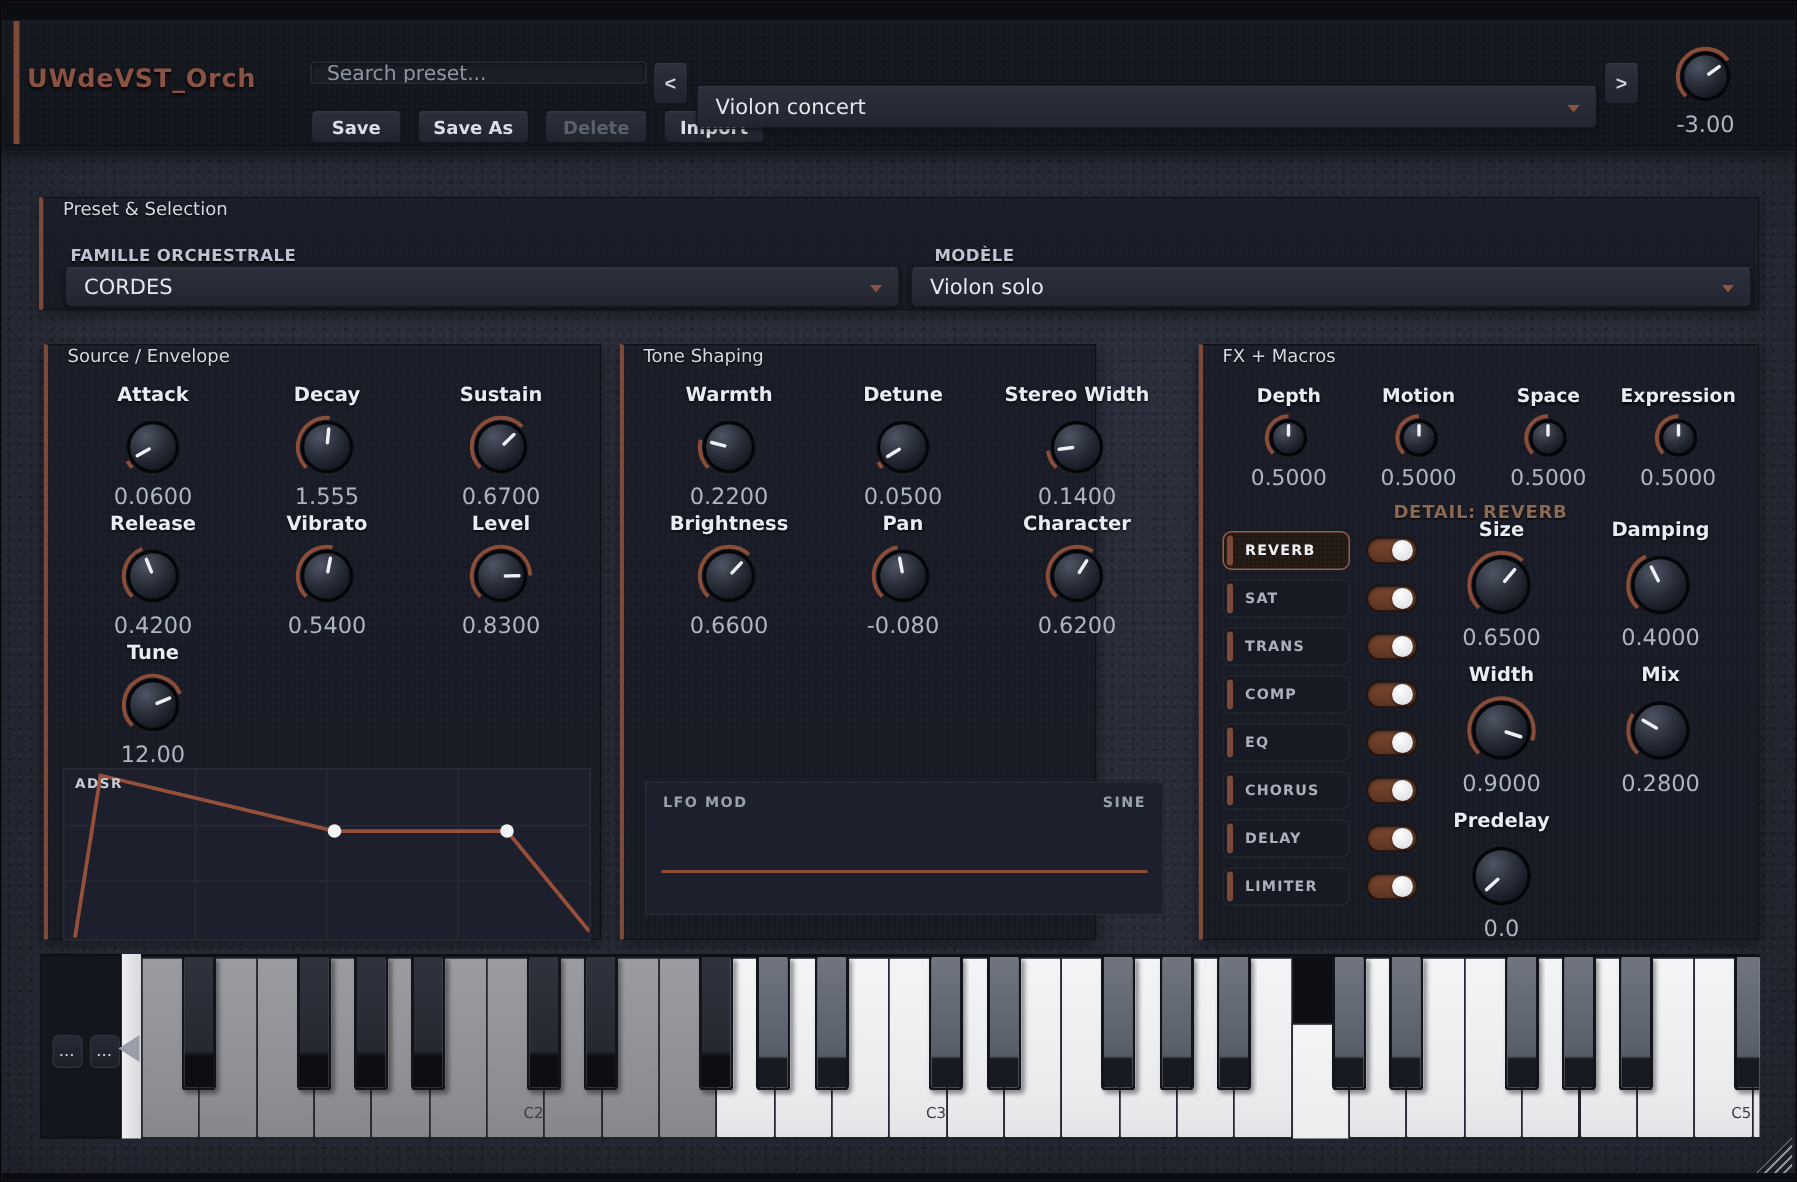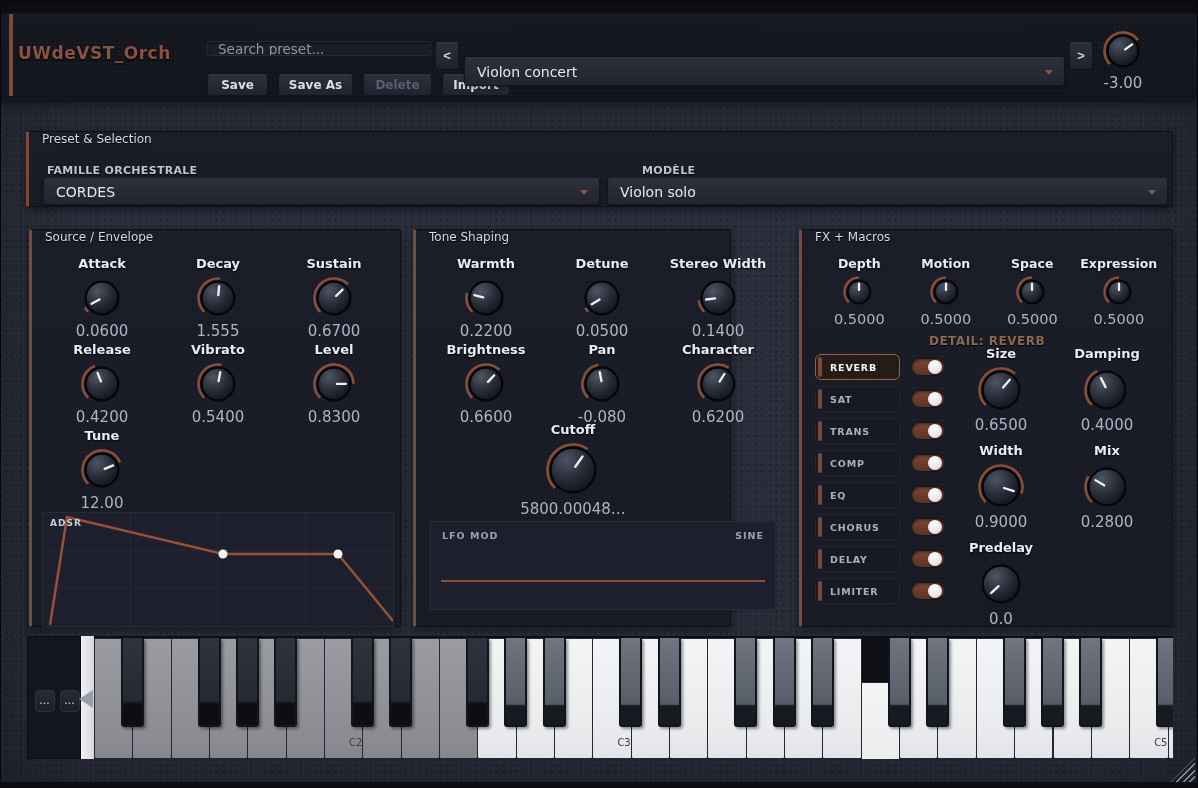--- a/index.html
+++ b/index.html
@@ -20,35 +20,35 @@
     background:linear-gradient(#2b303c,#1f232d);color:#d9dee8;font-weight:bold;font-size:12px;font-family:inherit;text-align:center;line-height:20px;cursor:pointer}
   #btn-save{left:206px;width:61px} #btn-saveas{left:277px;width:75px}
   #btn-delete{left:362px;width:69px;color:#59606e} #btn-import{left:441px;width:68px}
   .nav-btn{position:absolute;top:41px;width:24px;height:28px;border:1px solid #12141c;border-top-color:rgba(255,255,255,.09);border-radius:4px;
     background:linear-gradient(#2b303c,#1f232d);color:#cfd4de;font-size:13px;font-weight:bold;line-height:26px;text-align:center;cursor:pointer}
   #btn-prev{left:434px} #btn-next{left:1068px}
   .select{background:linear-gradient(#2c303c,#222530);border:1px solid #14161e;border-top-color:rgba(255,255,255,.07);border-radius:4px;
     color:#e4e8f0;font-size:14px;display:flex;align-items:center;padding:0 26px 0 12px;position:relative;cursor:pointer;box-shadow:0 1px 3px rgba(0,0,0,.4)}
   .sel-caret{position:absolute;right:11px;top:50%;margin-top:-2px;width:0;height:0;border-left:4px solid transparent;border-right:4px solid transparent;border-top:5px solid #8a5540}
   #preset-select{position:absolute;left:463px;top:56px;width:601px;height:29px}
-  #master-knob-cell{position:absolute;left:1084px;top:28px;width:60px;display:flex;flex-direction:column;align-items:flex-end}
+  #master-knob-cell{position:absolute;left:1114px;top:28px;width:60px;display:flex;flex-direction:column;align-items:flex-start}
 
   
   #main{position:absolute;left:0;top:100px;right:0;bottom:0;
     background:radial-gradient(rgba(255,255,255,.028) 1px,transparent 1.3px) 0 0/5px 5px,
                radial-gradient(rgba(0,0,0,.22) 1px,transparent 1.4px) 2px 3px/7px 7px,
                linear-gradient(180deg,#2b2f3c,#262a35);
     box-shadow:inset 0 0 90px rgba(0,0,0,.35)}
   .panel{position:absolute;background:radial-gradient(rgba(255,255,255,.014) 1px,transparent 1.2px) 0 0/4px 4px,linear-gradient(#1a1d28,#171a23);
     border:1px solid #0e1016;border-left:3px solid var(--accent);border-radius:2px;box-shadow:0 3px 10px rgba(0,0,0,.45)}
   .panel-title{position:absolute;left:13px;top:0;font-size:12px;font-weight:normal;color:#d5dae3;text-shadow:0 1px 1px #000}
 
   #preset-panel{left:25px;top:30px;width:1147px;height:76px}
   .field-label{position:absolute;font-size:11px;font-weight:bold;letter-spacing:.3px;color:#bfc5d0;text-shadow:0 1px 1px #000}
-  #famille-label{left:18px;top:32px} #modele-label{left:613px;top:32px}
+  #famille-label{left:18px;top:32px} #modele-label{left:594px;top:32px}
   #famille-select{position:absolute;left:14px;top:46px;width:557px;height:27px}
   #modele-select{position:absolute;left:578px;top:46px;width:561px;height:27px}
 
   #source-panel{left:28px;top:128px;width:372px;height:398px}
   #tone-panel{left:412px;top:128px;width:318px;height:398px}
   #fx-panel{left:798px;top:128px;width:374px;height:398px}
 
   .knob-grid{position:absolute;display:grid;row-gap:2px}
   #source-knobs,#tone-knobs{left:12px;top:26px;width:348px;grid-template-columns:repeat(3,1fr)}
   #fx-macro-knobs{left:14px;top:26px;width:346px;grid-template-columns:repeat(4,1fr)}
@@ -396,39 +396,20 @@
                   </radialGradient>
                 </defs>
                 <circle cx="23" cy="23" r="17.5" fill="#07080d"></circle>
                 <circle cx="23" cy="23" r="16" fill="url(#kg13)" stroke="#05060a" stroke-width="1.5"></circle>
                 <path d="M9.21141776686232 36.788582233137674 A19.5 19.5 0 0 1 33.44862250209044 6.535605452710708" fill="none" stroke="#8a4e38" stroke-width="2.6"></path>
                 <line x1="24.543181169539512" y1="20.568335574554197" x2="29.429921539747962" y2="12.86806489397582" stroke="#edf0f5" stroke-width="2.3" stroke-linecap="round"></line>
               </svg></span>
             <div class="k-value">0.6200</div>
           </div>
         </div>
-      <div id="cutoff-wrap">
-          <div class="knob-cell lg">
-            <div class="k-label">Cutoff</div>
-            <span class="knob-widget"><svg width="58" height="58">
-                <defs>
-                  <radialGradient id="kg14" cx="35%" cy="28%" r="80%">
-                    <stop offset="0%" stop-color="#4e5462"></stop>
-                    <stop offset="55%" stop-color="#272c37"></stop>
-                    <stop offset="100%" stop-color="#10131b"></stop>
-                  </radialGradient>
-                </defs>
-                <circle cx="29" cy="29" r="23.5" fill="#07080d"></circle>
-                <circle cx="29" cy="29" r="22" fill="url(#kg14)" stroke="#05060a" stroke-width="1.5"></circle>
-                <path d="M10.968777079743035 47.031222920256965 A25.5 25.5 0 0 1 43.6626339271036 8.137182205661901" fill="none" stroke="#8a4e38" stroke-width="2.6"></path>
-                <line x1="31.27702079809138" y1="25.760127118996905" x2="38.48758665871409" y2="15.500529662487113" stroke="#edf0f5" stroke-width="2.3" stroke-linecap="round"></line>
-              </svg></span>
-            <div class="k-value">5800.00048…</div>
-          </div>
-        </div>
       <div id="lfo-box">
         <div id="lfo-title" class="lfo-head">LFO MOD</div>
         <div id="lfo-wave" class="lfo-head">SINE</div>
         <div id="lfo-line"></div>
       </div>
     </section>
 
     <section id="fx-panel" class="panel">
       <div class="panel-title">FX + Macros</div>
       <div id="fx-macro-knobs" class="knob-grid">

